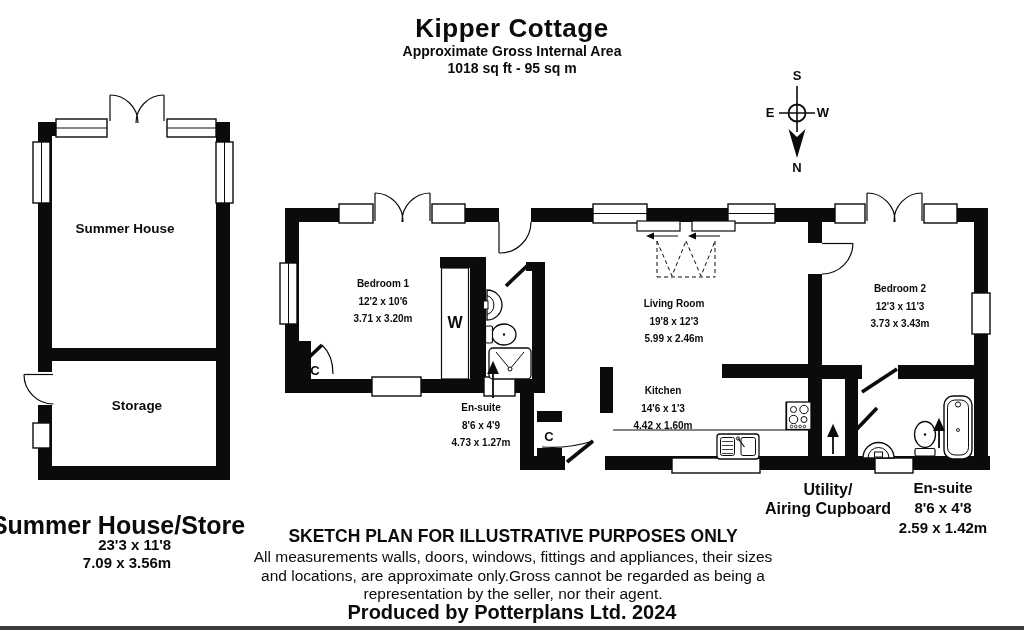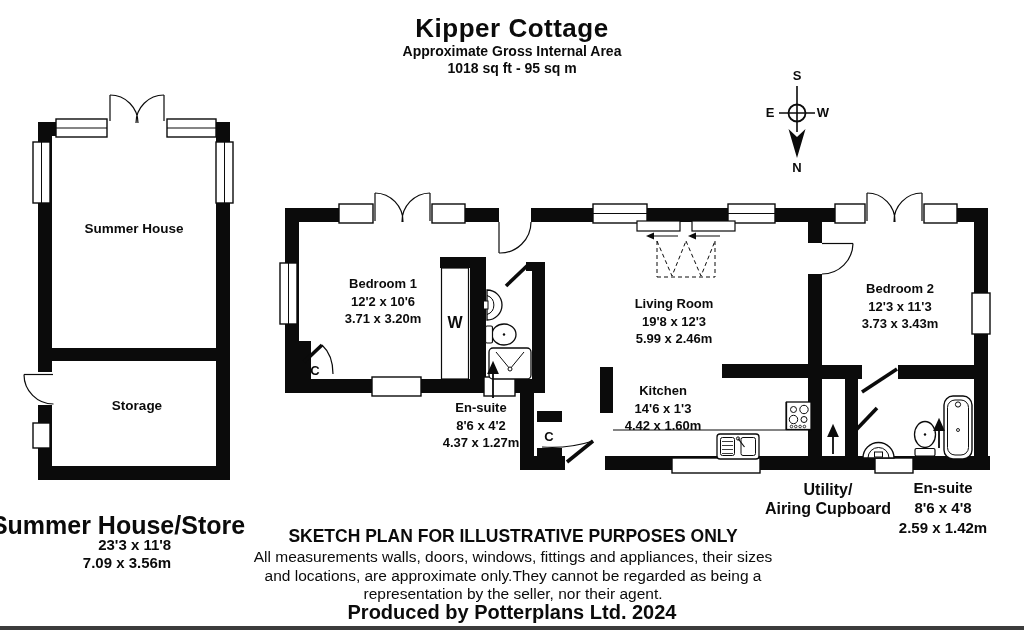--- a/index.html
+++ b/index.html
@@ -3,21 +3,21 @@
 <meta charset="utf-8">
 <style>
   html,body{margin:0;padding:0;background:#fff;}
   #plan{position:relative;width:1024px;height:630px;background:#ffffff;overflow:hidden;
         font-family:"Liberation Sans",sans-serif;color:#0b0b0b;}
   svg{position:absolute;left:0;top:0;}
   .lbl{position:absolute;transform:translateX(-50%);font-weight:bold;color:#0b0b0b;
        white-space:nowrap;text-align:center;}
   .title{font-size:26px;letter-spacing:.5px;}
   .sub{font-size:14px;}
-  .room{font-size:13px;line-height:17.5px;}
+  .room{font-size:10px;line-height:17.5px;}
   .roomwide{font-size:15px;line-height:20px;}
   .util{font-size:16px;line-height:19px;}
   .rm13{font-size:13.5px;}
   .marker{font-size:13px;}
   .markerBig{font-size:16px;}
   .obTitle{font-size:25px;}
   .obDims{font-size:15px;line-height:18px;text-align:right;}
   .discHead{font-size:17.5px;text-align:right;}
   .discBody{font-size:15.5px;line-height:18.5px;font-weight:normal;}
   .credit{font-size:20px;}
@@ -230,21 +230,21 @@
 
   <div class="lbl title" style="left:512px;top:13px">Kipper Cottage</div>
   <div class="lbl sub" style="left:512px;top:43px">Approximate Gross Internal Area</div>
   <div class="lbl sub" style="left:512px;top:60px">1018 sq ft - 95 sq m</div>
 
   <div class="lbl compassL" style="left:797px;top:68px">S</div>
   <div class="lbl compassL" style="left:770px;top:105px">E</div>
   <div class="lbl compassL" style="left:823px;top:105px">W</div>
   <div class="lbl compassL" style="left:797px;top:160px">N</div>
 
-  <div class="lbl rm13" style="left:134px;top:221px">Summer House</div>
+  <div class="lbl rm13" style="left:125px;top:221px">Summer House</div>
   <div class="lbl rm13" style="left:137px;top:398px">Storage</div>
 
   <div class="lbl room" style="left:383px;top:275px">
     <div>Bedroom 1</div>
     <div>12'2 x 10'6</div>
     <div>3.71 x 3.20m</div>
   </div>
 
   <div class="lbl room" style="left:674px;top:295px">
     <div>Living Room</div>
@@ -259,22 +259,22 @@
   </div>
 
   <div class="lbl room" style="left:900px;top:280px">
     <div>Bedroom 2</div>
     <div>12'3 x 11'3</div>
     <div>3.73 x 3.43m</div>
   </div>
 
   <div class="lbl room" style="left:481px;top:399px">
     <div>En-suite</div>
-    <div>8'6 x 4'2</div>
-    <div>4.37 x 1.27m</div>
+    <div>8'6 x 4'9</div>
+    <div>4.73 x 1.27m</div>
   </div>
 
   <div class="lbl roomwide" style="left:943px;top:478px">
     <div>En-suite</div>
     <div>8'6 x 4'8</div>
     <div>2.59 x 1.42m</div>
   </div>
 
   <div class="lbl util" style="left:828px;top:480px">
     <div>Utility/</div>
@@ -287,19 +287,19 @@
 
   <div class="lbl obTitle" style="left:118px;top:511px">Summer House/Store</div>
   <div class="lbl obDims" style="left:127px;top:536px">
     <div>23'3 x 11'8</div>
     <div>7.09 x 3.56m</div>
   </div>
 
   <div class="lbl discHead" style="left:513px;top:526px">SKETCH PLAN FOR ILLUSTRATIVE PURPOSES ONLY</div>
   <div class="lbl discBody" style="left:513px;top:548px">
     <div>All measurements walls, doors, windows, fittings and appliances, their sizes</div>
-    <div>and locations, are approximate only.They cannot be regarded as being a</div>
+    <div>and locations, are approximate only.Gross cannot be regarded as being a</div>
     <div>representation by the seller, nor their agent.</div>
   </div>
   <div class="lbl credit" style="left:512px;top:601px">Produced by Potterplans Ltd. 2024</div>
 
   <div id="bottom-edge"></div>
 </div>
 
 </body></html>

